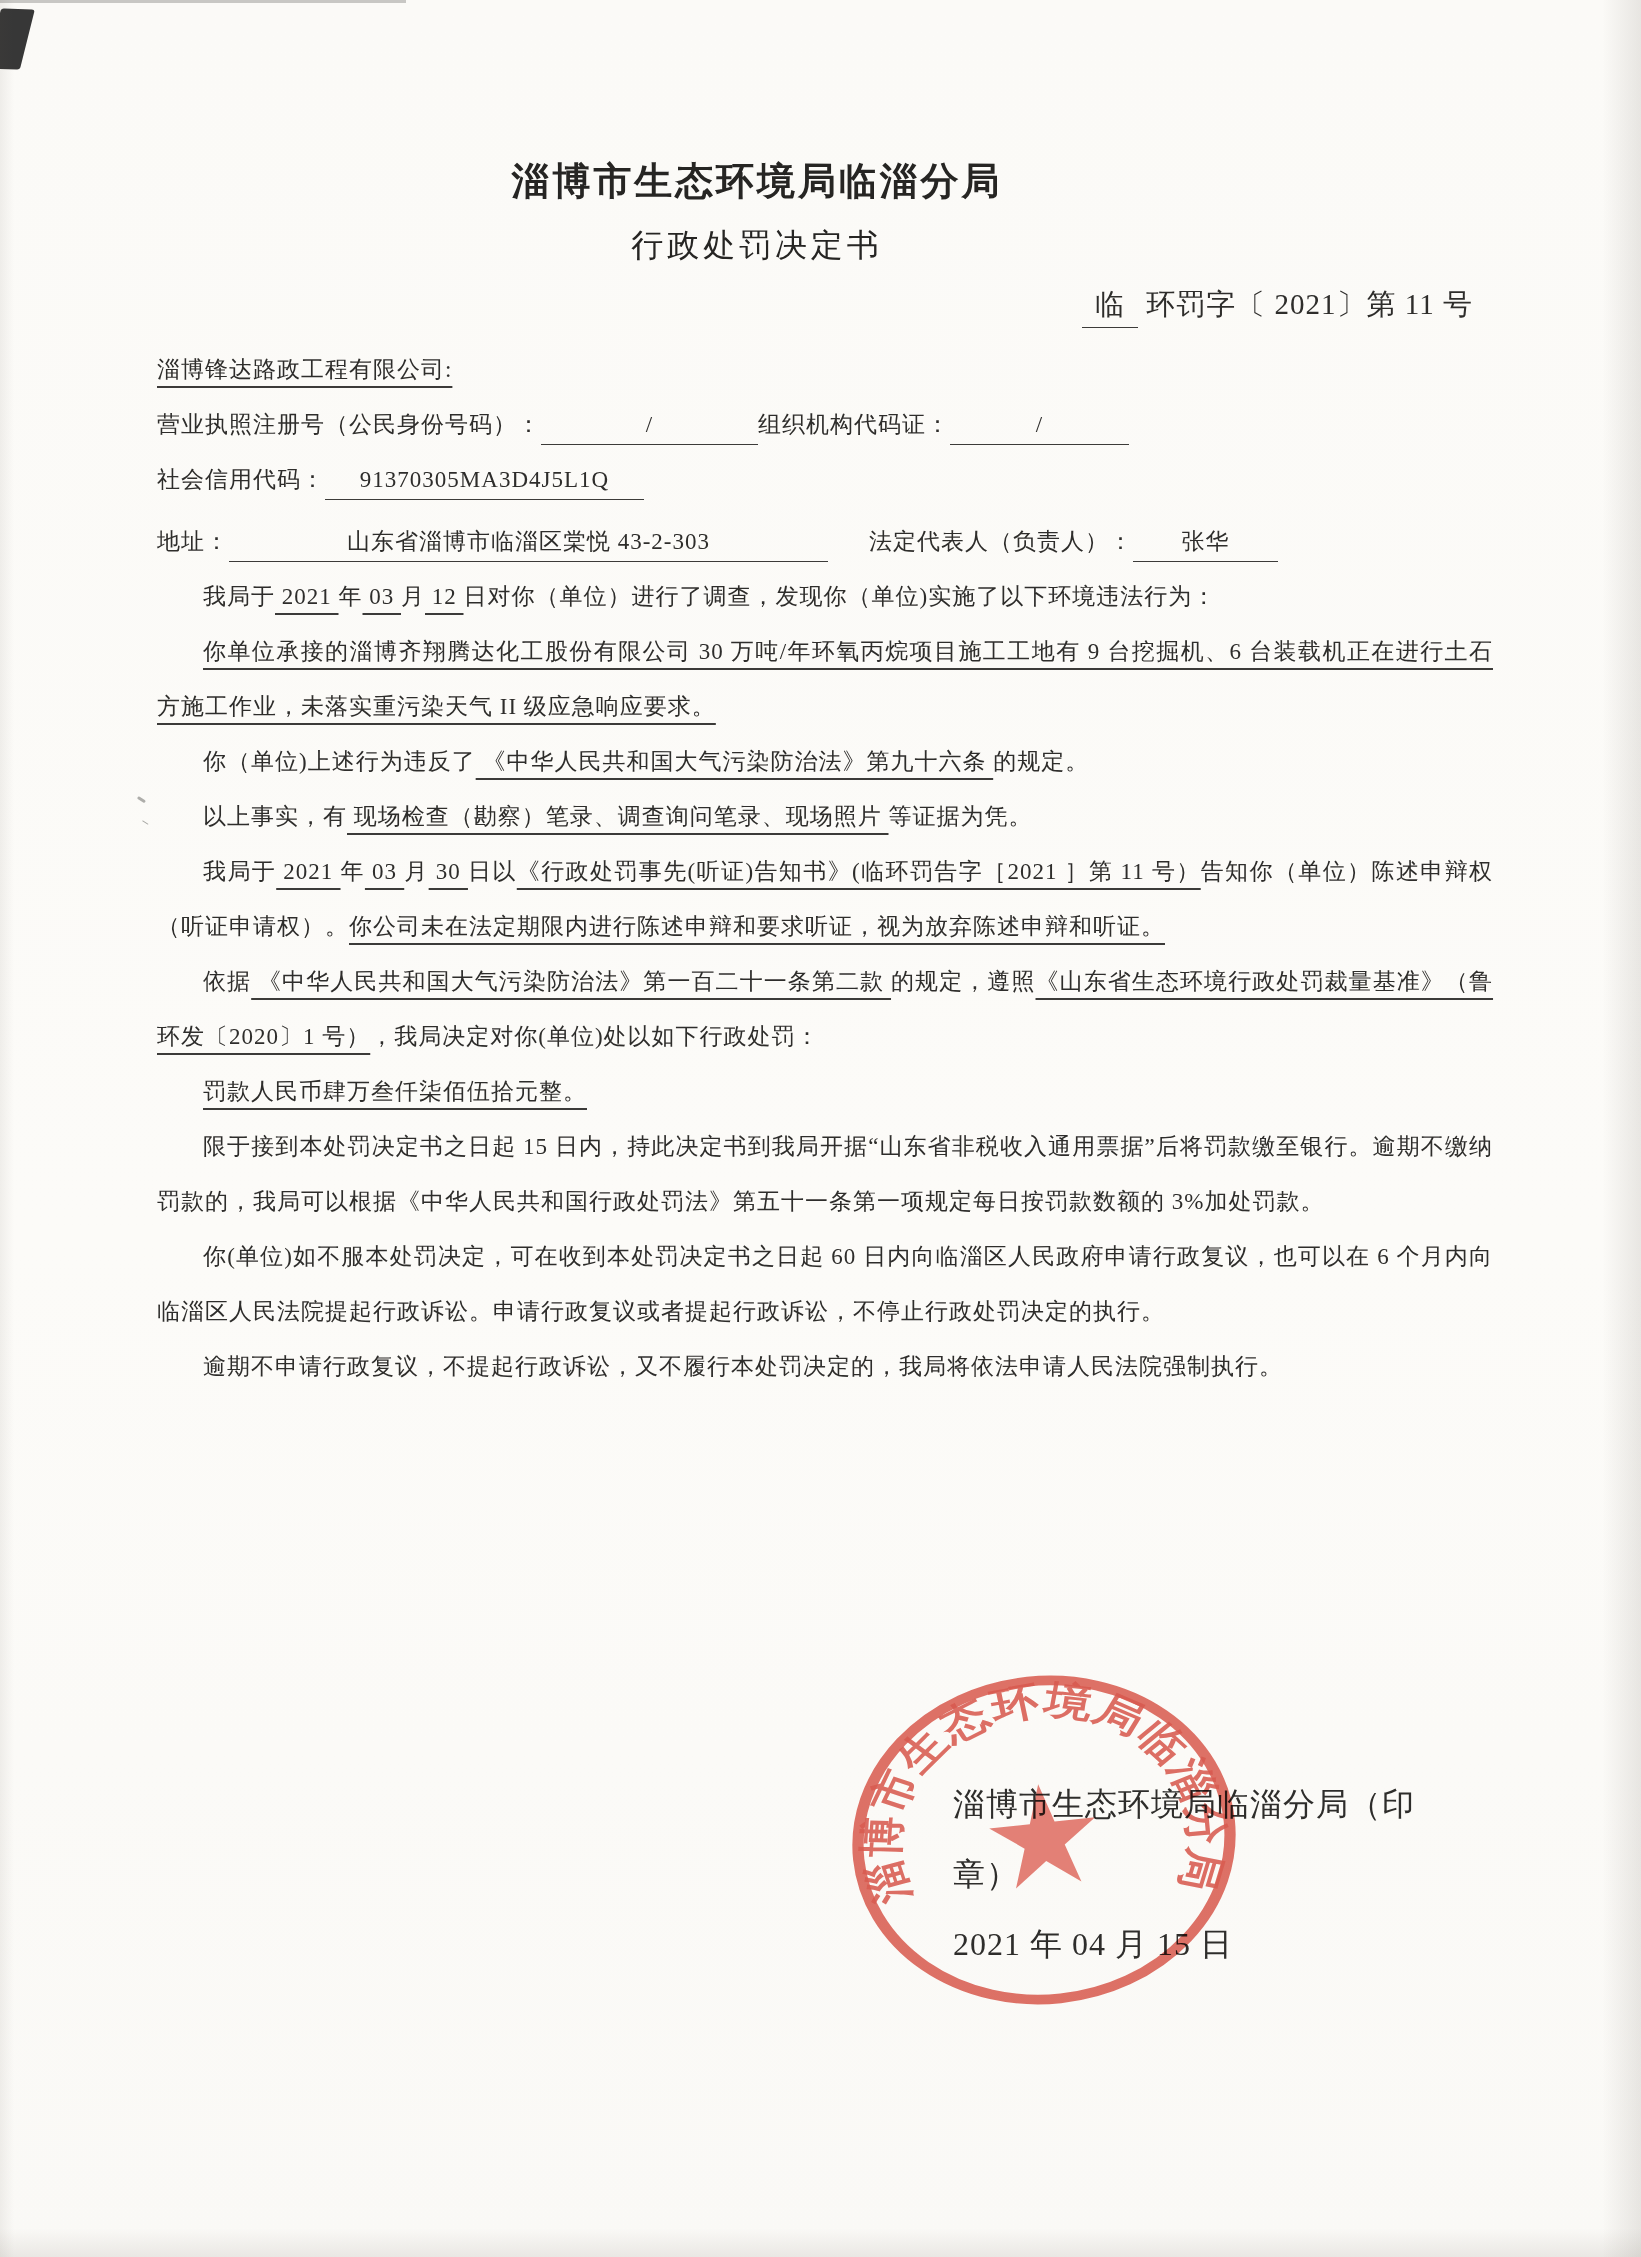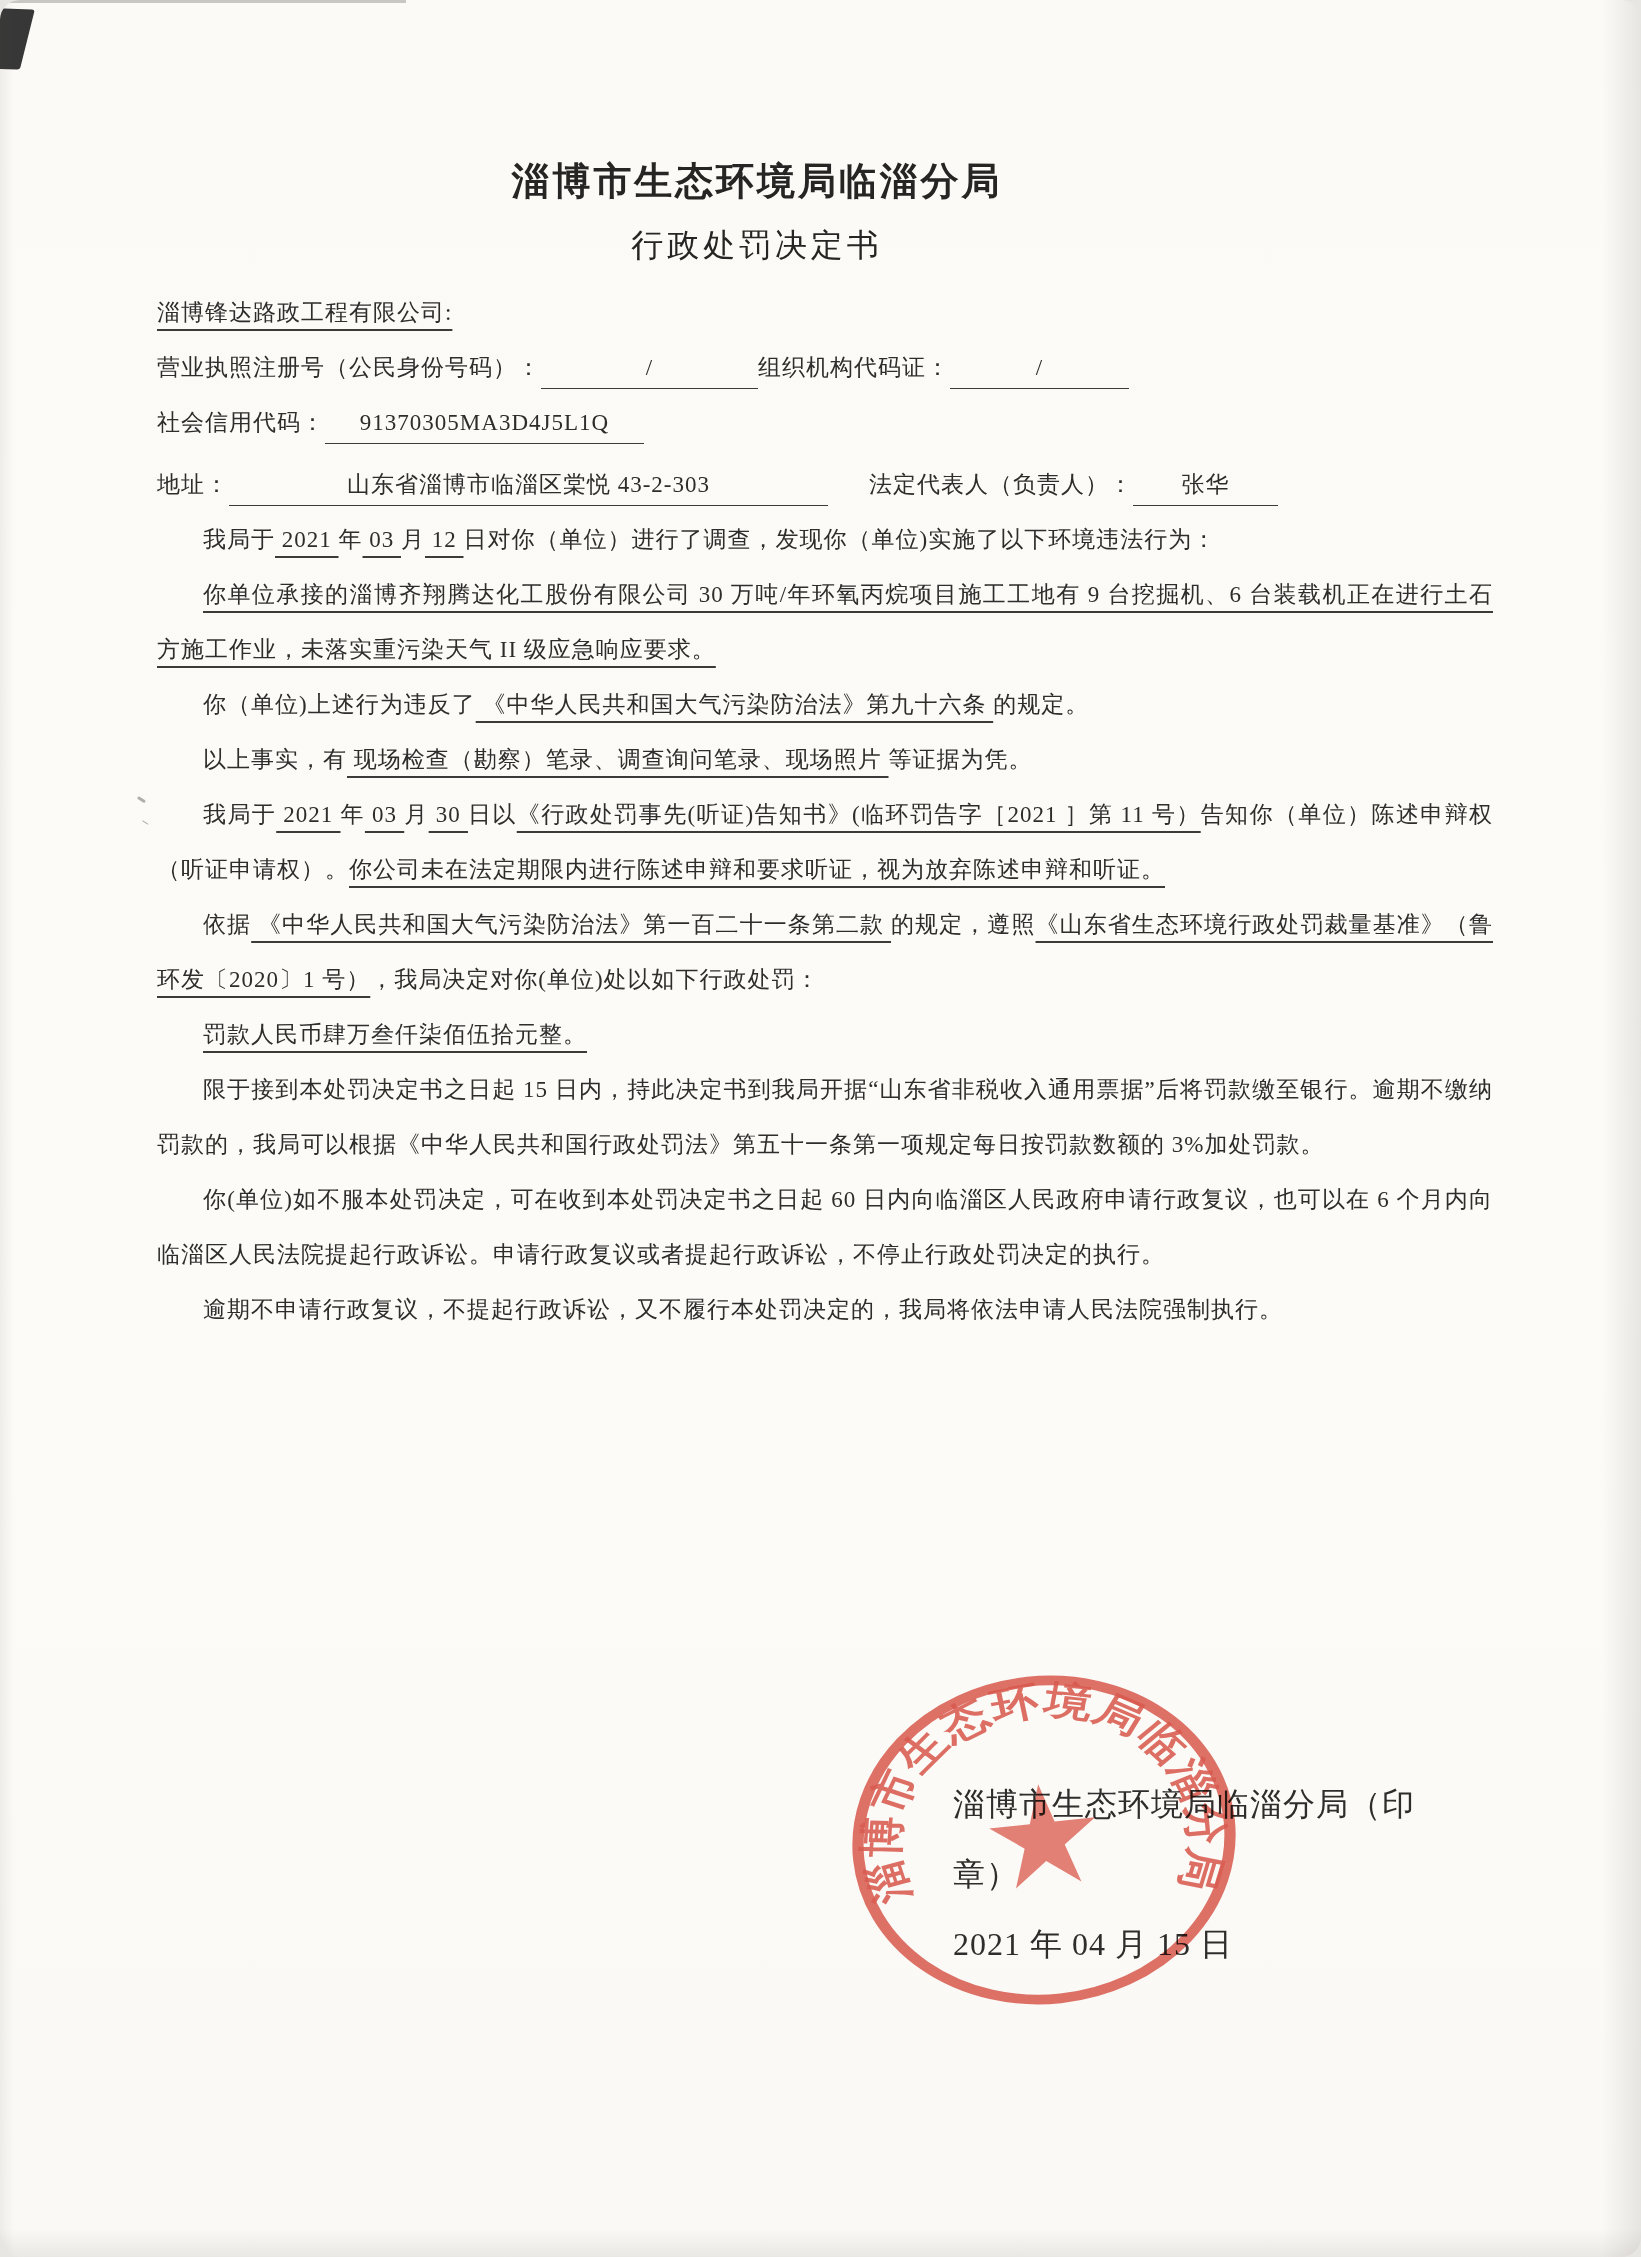--- a/index.html
+++ b/index.html
@@ -3,21 +3,20 @@
 <meta charset="utf-8">
 <style>
   html,body{margin:0;padding:0;background:#e8e6e2;}
   .page{
     position:relative;
     width:1641px;height:2257px;
     background:linear-gradient(180deg,#fbfaf7 0%,#fcfbf8 55%,#faf9f6 100%);
     overflow:hidden;
     font-family:"Liberation Serif",serif;
     color:#2e2d2b;
-    border-radius:20px;
   }
   
   .corner-wedge{position:absolute;top:7.7px;left:-5.8px;width:33px;height:62px;background:#262626;transform:rotate(14deg) skewY(-12deg);border-radius:2.9px;opacity:.92;}
   .top-edge-line{position:absolute;top:0;left:0;width:406px;height:2.9px;background:#8a8a86;opacity:.45;}
   .right-shade{position:absolute;top:0;right:0;bottom:0;width:39px;background:linear-gradient(to right,rgba(90,80,70,0),rgba(90,80,70,.12));}
   .bottom-shade{position:absolute;left:0;right:0;bottom:0;height:29px;background:linear-gradient(to bottom,rgba(90,80,70,0),rgba(90,80,70,.10));}
   .left-shade{position:absolute;top:0;left:0;bottom:0;width:13.5px;background:linear-gradient(to left,rgba(90,80,70,0),rgba(90,80,70,.08));}
   .pencil-mark{position:absolute;left:137px;top:798px;width:8.7px;height:2.9px;background:#9b9b97;border-radius:1.9px;transform:rotate(32deg);box-shadow:15.4px 17.4px 0 -1px #92928e;opacity:.8;}
 
   .content{position:absolute;left:157px;top:159px;width:1336px;}
@@ -48,20 +47,21 @@
   <div class="right-shade"></div>
   <div class="bottom-shade"></div>
   <div class="left-shade"></div>
   <div class="pencil-mark"></div>
 
   <div class="content">
     <div class="title-wrap">
       <h1 class="doc-title">淄博市生态环境局临淄分局</h1>
       <h2 class="doc-subtitle">行政处罚决定书</h2>
     </div>
+    <div class="doc-number"><span class="seg ub" style="width: 56px;">临</span><span class="seg"> 环罚字〔 2021〕第 11 号</span></div>
 
     <div class="body-text">
       <p class="line"><span class="seg u">淄博锋达路政工程有限公司:</span></p>
       <p class="line"><span class="seg">营业执照注册号（公民身份号码）：</span><span class="seg ub" style="width: 217px;">/</span><span class="seg">组织机构代码证：</span><span class="seg ub" style="width: 179px;">/</span></p>
       <p class="line"><span class="seg">社会信用代码：</span><span class="seg ub" style="width: 319px;">91370305MA3D4J5L1Q</span></p>
       <p class="line"><span class="seg">地址：</span><span class="seg ub" style="width: 599px; margin-top: 21px;">山东省淄博市临淄区棠悦 43-2-303</span><span class="seg gap" style="width: 41px;"></span><span class="seg">法定代表人（负责人）：</span><span class="seg ub" style="width: 145px;">张华</span></p>
       <p class="para"><span class="seg">我局于</span><span class="seg u"> 2021 </span><span class="seg">年</span><span class="seg u"> 03 </span><span class="seg">月</span><span class="seg u"> 12 </span><span class="seg">日对你（单位）进行了调查，发现你（单位)实施了以下环境违法行为：</span></p>
       <p class="para"><span class="seg u">你单位承接的淄博齐翔腾达化工股份有限公司 30 万吨/年环氧丙烷项目施工工地有 9 台挖掘机、6 台装载机正在进行土石方施工作业，未落实重污染天气 II 级应急响应要求。</span></p>
       <p class="para"><span class="seg">你（单位)上述行为违反了</span><span class="seg u"> 《中华人民共和国大气污染防治法》第九十六条 </span><span class="seg">的规定。</span></p>
       <p class="para"><span class="seg">以上事实，有</span><span class="seg u"> 现场检查（勘察）笔录、调查询问笔录、现场照片 </span><span class="seg">等证据为凭。</span></p>

